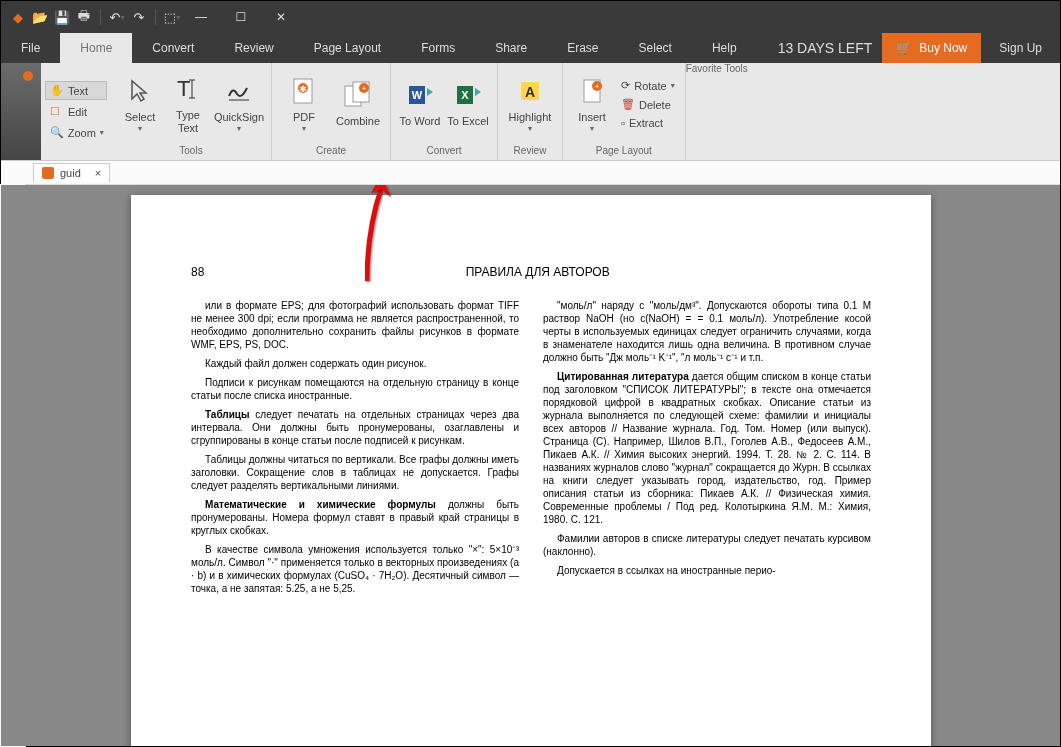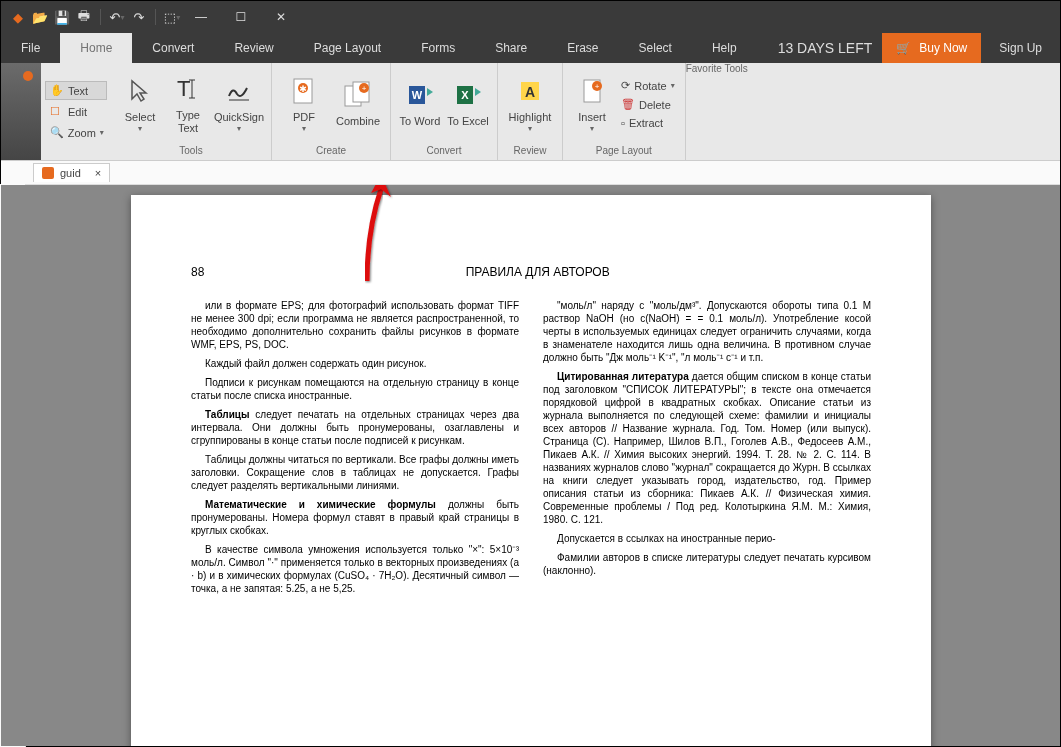--- a/index.html
+++ b/index.html
@@ -272,22 +272,22 @@
     <div class="page-cols">
       <p>или в формате EPS; для фотографий использовать формат TIFF не менее 300 dpi; если программа не является распространенной, то необходимо дополнительно сохранить файлы рисунков в формате WMF, EPS, PS, DOC.</p>
       <p>Каждый файл должен содержать один рисунок.</p>
       <p>Подписи к рисункам помещаются на отдельную страницу в конце статьи после списка иностранные.</p>
       <p><b>Таблицы</b><span> следует печатать на отдельных страницах через два интервала. Они должны быть пронумерованы, озаглавлены и сгруппированы в конце статьи после подписей к рисункам.</span></p>
       <p>Таблицы должны читаться по вертикали. Все графы должны иметь заголовки. Сокращение слов в таблицах не допускается. Графы следует разделять вертикальными линиями.</p>
       <p><b>Математические и химические формулы</b><span> должны быть пронумерованы. Номера формул ставят в правый край страницы в круглых скобках.</span></p>
       <p>В качестве символа умножения используется только "×": 5×10⁻³ моль/л. Символ "·" применяется только в векторных произведениях (a · b) и в химических формулах (CuSO₄ · 7H₂O). Десятичный символ — точка, а не запятая: 5.25, а не 5,25.</p>
       <p>"моль/л" наряду с "моль/дм³". Допускаются обороты типа 0.1 M раствор NaOH (но с(NaOH) = = 0.1 моль/л). Употребление косой черты в используемых единицах следует ограничить случаями, когда в знаменателе находится лишь одна величина. В противном случае должно быть "Дж моль⁻¹ K⁻¹", "л моль⁻¹ c⁻¹ и т.п.</p>
       <p><b>Цитированная литература</b><span> дается общим списком в конце статьи под заголовком "СПИСОК ЛИТЕРАТУРЫ"; в тексте она отмечается порядковой цифрой в квадратных скобках. Описание статьи из журнала выполняется по следующей схеме: фамилии и инициалы всех авторов // Название журнала. Год. Том. Номер (или выпуск). Страница (С). Например, Шилов В.П., Гоголев А.В., Федосеев А.М., Пикаев А.К. // Химия высоких энергий. 1994. Т. 28. № 2. С. 114. В названиях журналов слово "журнал" сокращается до Журн. В ссылках на книги следует указывать город, издательство, год. Пример описания статьи из сборника: Пикаев А.К. // Физическая химия. Современные проблемы / Под ред. Колотыркина Я.М. М.: Химия, 1980. С. 121.</span></p>
+      <p>Фамилии авторов в списке литературы следует печатать курсивом (наклонно).</p>
       <p>Допускается в ссылках на иностранные перио-</p>
-      <p>Фамилии авторов в списке литературы следует печатать курсивом (наклонно).</p>
     </div>
   </div>
   <svg class="arrow" style="left:336px;top:-14px" width="60" height="120">
     <defs>
         <filter id="s">
           <feDropShadow dx="1" dy="1" stdDeviation="1" flood-opacity=".5"></feDropShadow>
         </filter>
       </defs>
     <path d="M30 110 Q30 60 44 18" stroke="#d11" stroke-width="5" fill="none" filter="url(#s)"></path>
     <path d="M44 4 L34 22 L44 18 L54 26 Z" fill="#d11" filter="url(#s)"></path>

